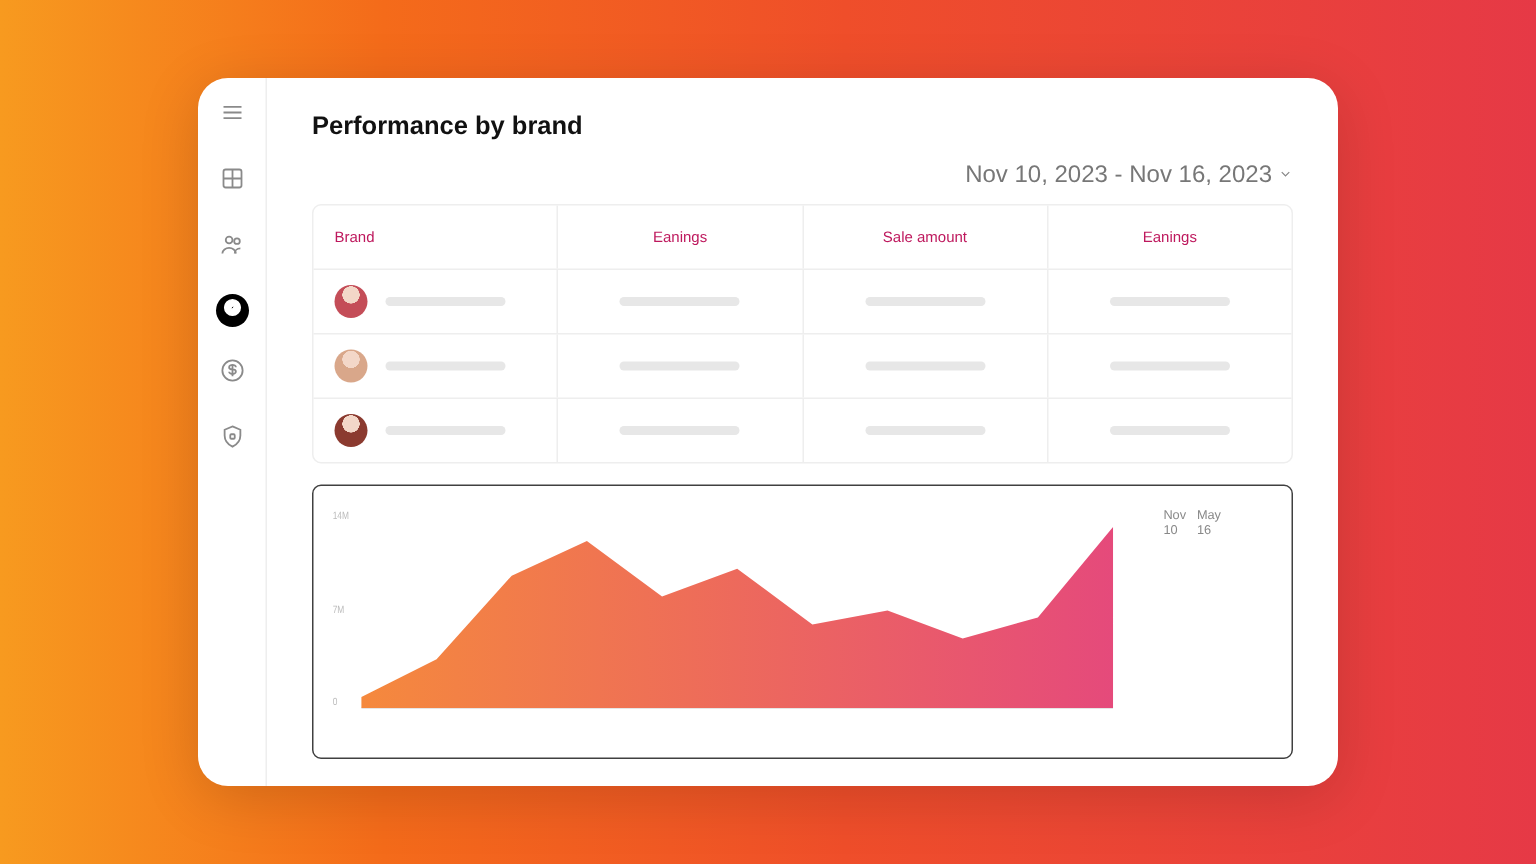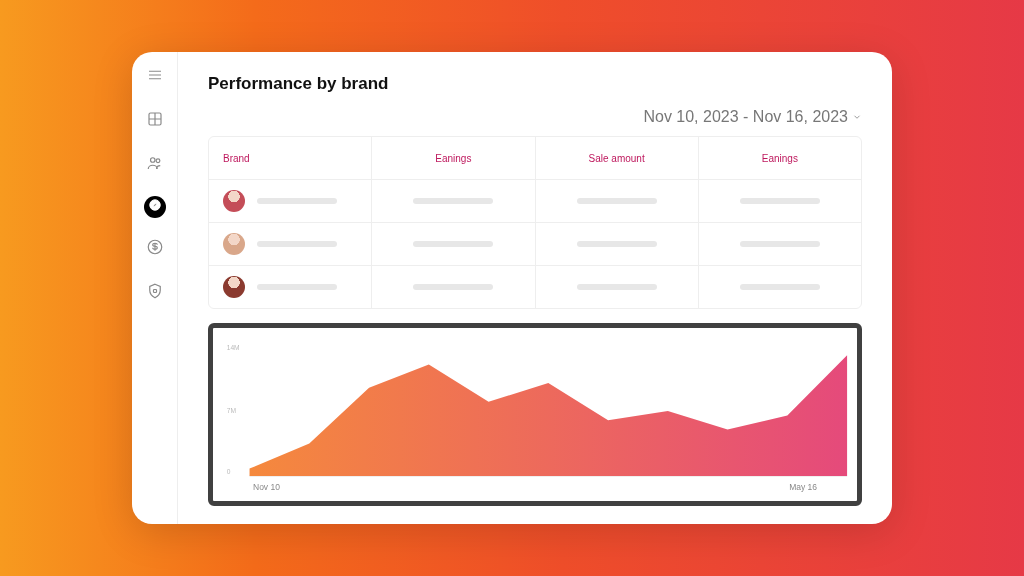--- a/index.html
+++ b/index.html
@@ -70,24 +70,25 @@
   margin-right: 12px;
   flex-shrink: 0;
 }
 .skeleton {
   height: 6px; background: #e7e7e7; border-radius: 3px;
   width: 80px;
 }
 .tcell.center { justify-content: center; }
 .chart-wrap {
   margin-top: 14px;
-  border: 5px solid #404040; border-radius: 6px;
+  border: 1px solid #404040; border-radius: 6px;
   padding: 10px 8px 4px 8px;
-  flex: 1; display: flex; flex-direction: column;
+  flex: 1; display: flex; flex-direction: row;
   position: relative;
+  justify-content: space-between;
 }
 .chart-svg { width: 100%; height: 140px; display: block; }
 .ylabel { font-size: 7px; fill: #bbb; }
 .xlabel {
   font-size: 8.5px; color: #888;
   display: flex; justify-content: space-between;
   padding: 4px 32px 0 32px;
 }
 svg.nav-svg { width: 18px; height: 18px; stroke: currentColor; fill: none; stroke-width: 1.6; }
 .sidebar .icon-btn.active svg.nav-svg { fill: #fff; stroke: #fff; width:14px; height:14px; }

